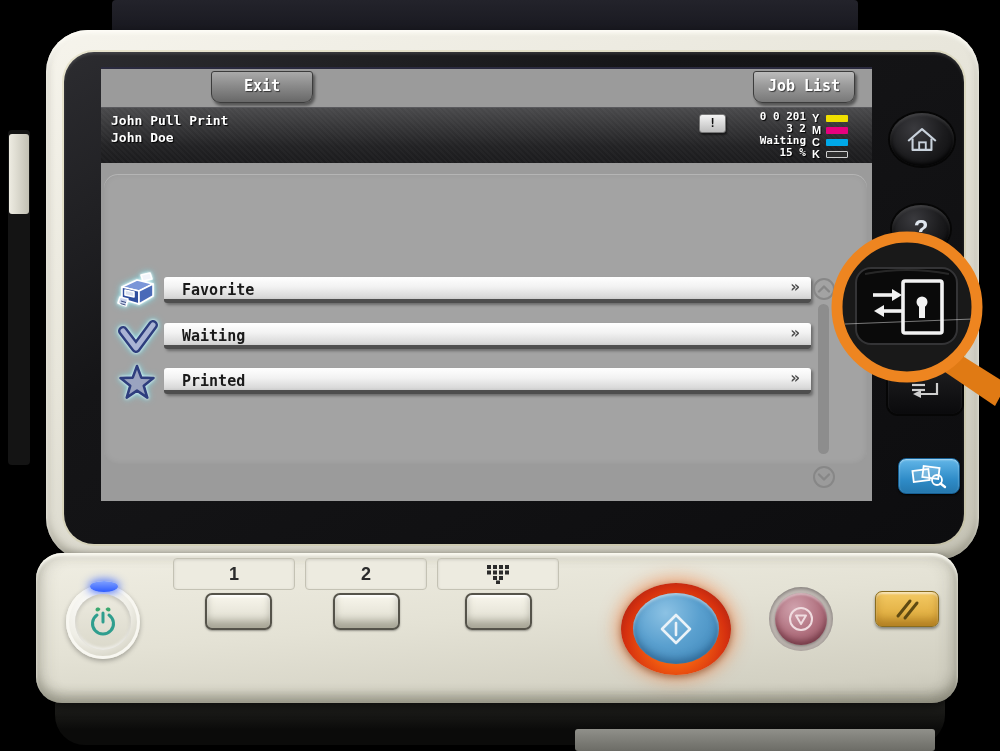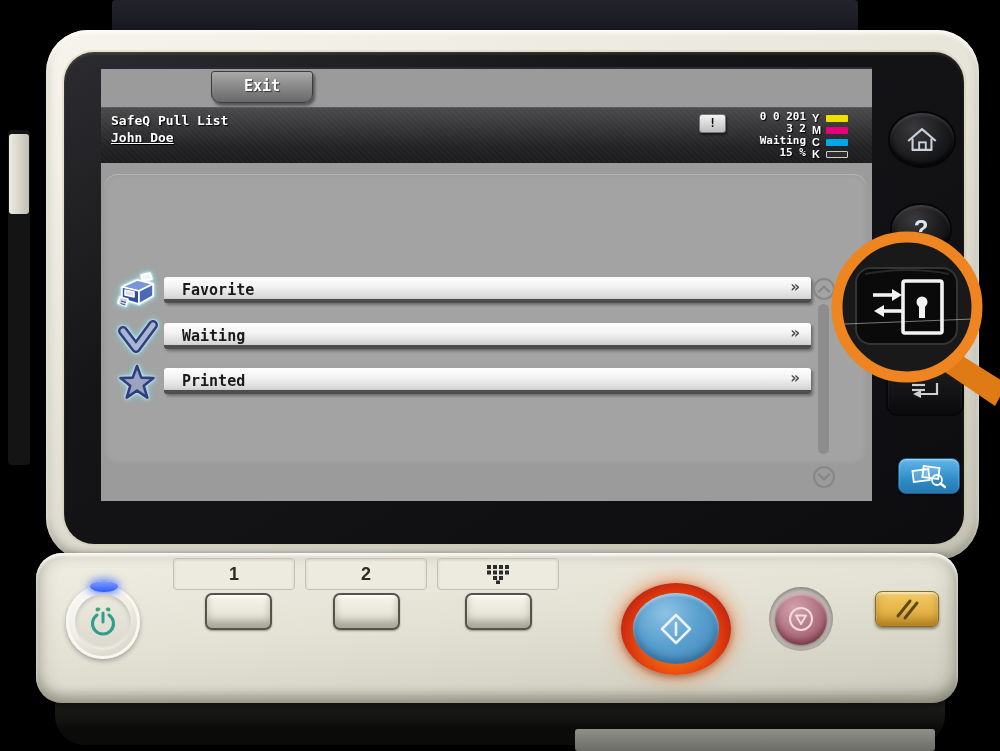--- a/index.html
+++ b/index.html
@@ -29,21 +29,21 @@
     background:linear-gradient(#aaaaaa,#8b8b8b 45%,#686868);box-shadow:2px 3px 3px rgba(0,0,0,.45);
     color:#fff;font:bold 15px "DejaVu Sans Mono",monospace;text-align:center;line-height:29px;
     text-shadow:1px 1px 1px rgba(0,0,0,.6);cursor:pointer;}
   .btn-joblist{background:linear-gradient(#bcbcbc,#9a9a9a 45%,#787878);}
 
   .lcd-header{left:0;top:38px;width:771px;height:55px;
     background:repeating-linear-gradient(45deg,rgba(255,255,255,.025) 0 2px,transparent 2px 4px),
                linear-gradient(#4a4a4c,#222224 70%,#1b1b1d);
     border-top:1px solid #5a5a5e;color:#fff;}
   .hdr-title{left:10px;top:5px;font:bold 13px "DejaVu Sans Mono",monospace;text-shadow:1px 1px 1px #000;}
-  .hdr-user{left:10px;top:22px;font:bold 13px "DejaVu Sans Mono",monospace;text-shadow:1px 1px 1px #000;text-decoration:underline;}
+  .hdr-user{left:10px;top:22px;font:bold 13px "DejaVu Sans Mono",monospace;text-shadow:1px 1px 1px #000;}
   .warn-badge{left:598px;top:6px;width:25px;height:17px;border-radius:3px;border:1px solid #777;
     background:linear-gradient(#f4f4f4,#bdbdbd);box-shadow:1px 2px 2px rgba(0,0,0,.5);
     color:#111;font:bold 12px "DejaVu Sans Mono",monospace;text-align:center;line-height:16px;}
   .status-block{right:66px;top:3px;width:150px;text-align:right;
     font:bold 11px "DejaVu Sans Mono",monospace;line-height:12px;color:#fff;text-shadow:1px 1px 1px #000;}
   .toner-col{left:711px;top:4px;}
   .toner-row{display:flex;align-items:center;height:12px;}
   .toner-letter{width:12px;font:bold 11px "Liberation Sans",sans-serif;color:#fff;text-shadow:1px 1px 1px #000;}
   .toner-bar{width:22px;height:7px;border-radius:1px;margin-left:2px;}
   .toner-bar.k{border:1px solid #cfcfcf;height:5px;width:20px;}
@@ -131,23 +131,24 @@
   <div class="abs rear-bottom-gray"></div>
   <div class="abs stylus-dark"></div>
   <div class="abs stylus-light"></div>
 
   <div class="abs top-unit">
     <div class="abs bezel">
 
       <div class="abs lcd">
 
         <div class="abs lcd-btn" style="left:110px">Exit</div>
+        <div class="abs lcd-btn btn-joblist" style="left:652px">Job List</div>
 
         <div class="abs lcd-header">
-          <div class="abs hdr-title">SafeQ Pull List</div>
+          <div class="abs hdr-title">John Pull Print</div>
           <div class="abs hdr-user">John Doe</div>
           <div class="abs warn-badge">!</div>
           <div class="abs status-block">
             <div>0 0 201</div>
             <div>3 2</div>
             <div>Waiting</div>
             <div>15 %</div>
           </div>
           <div class="abs toner-col">
             <div class="toner-row">

